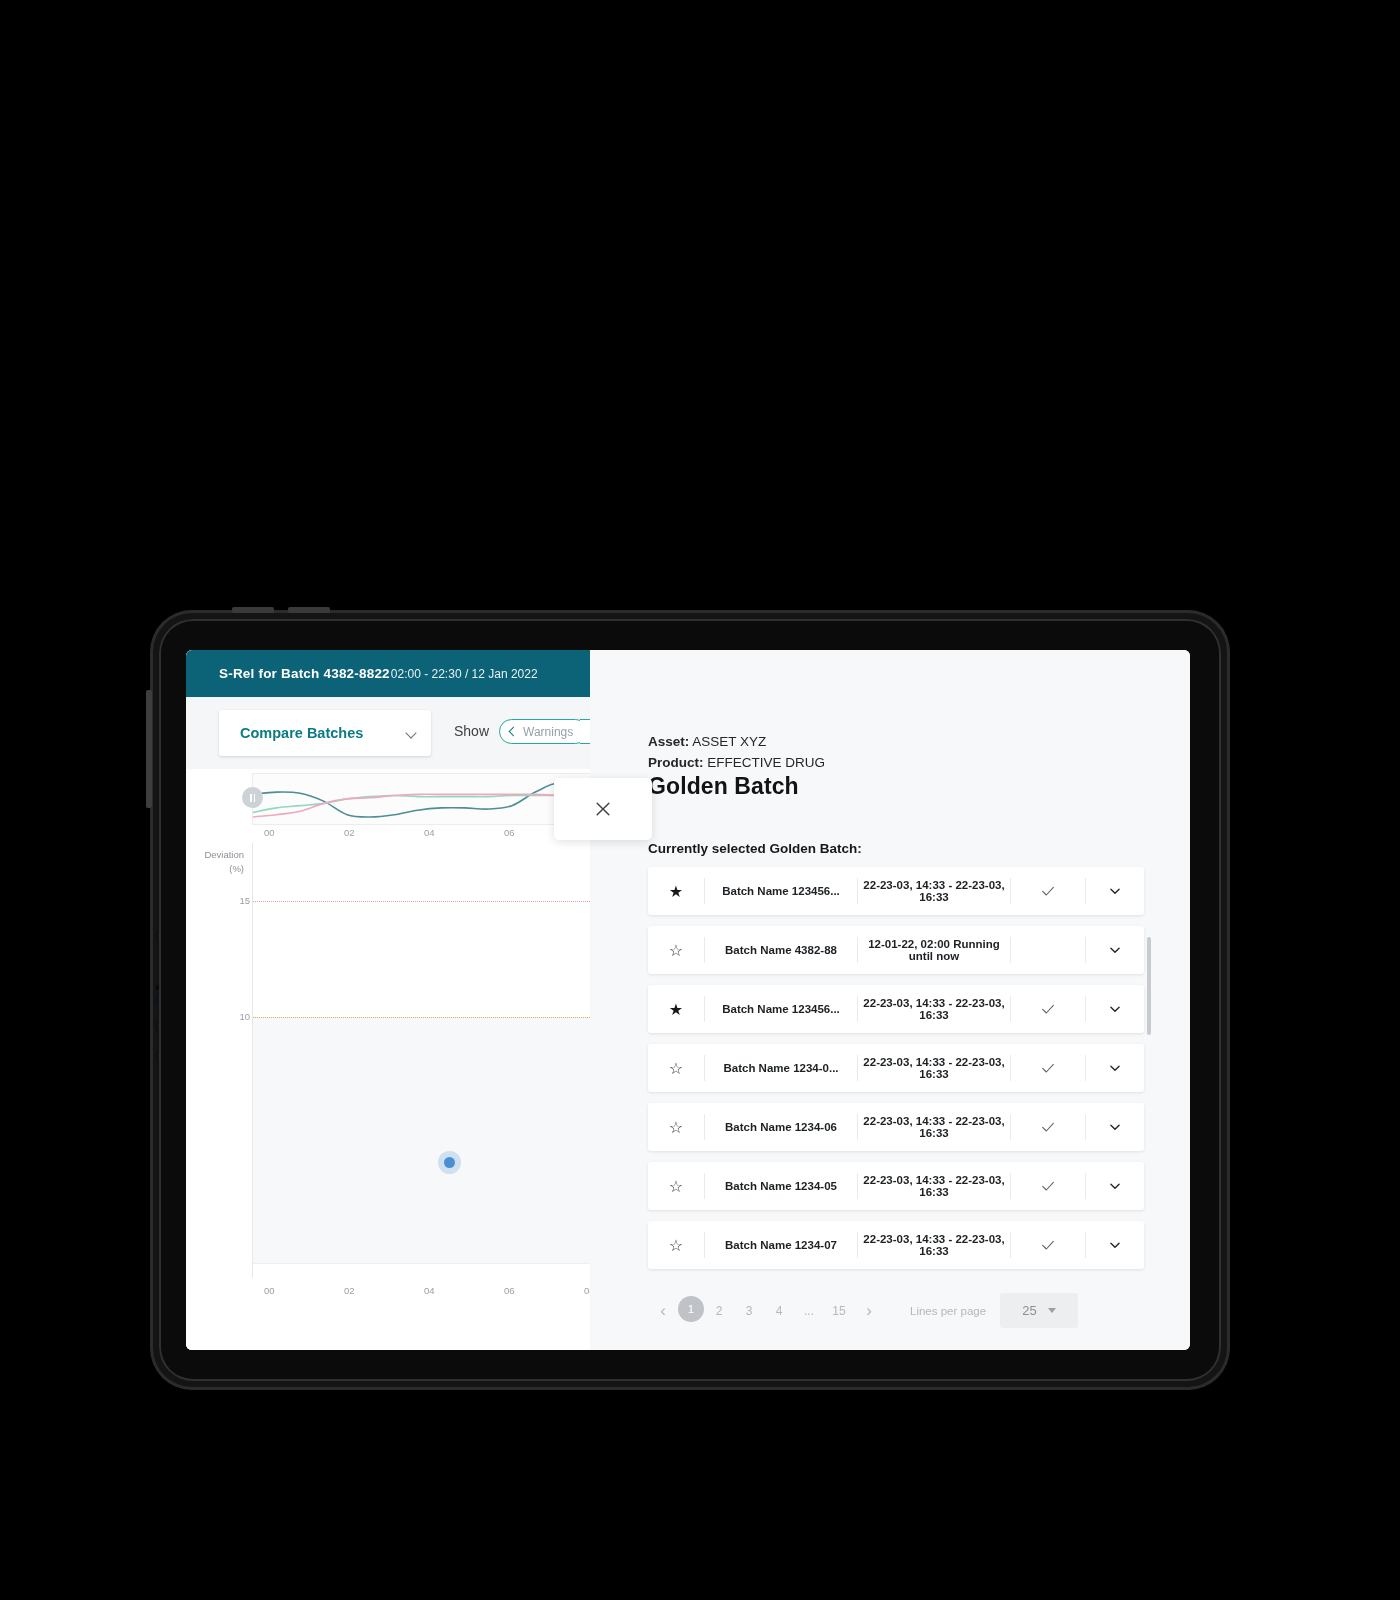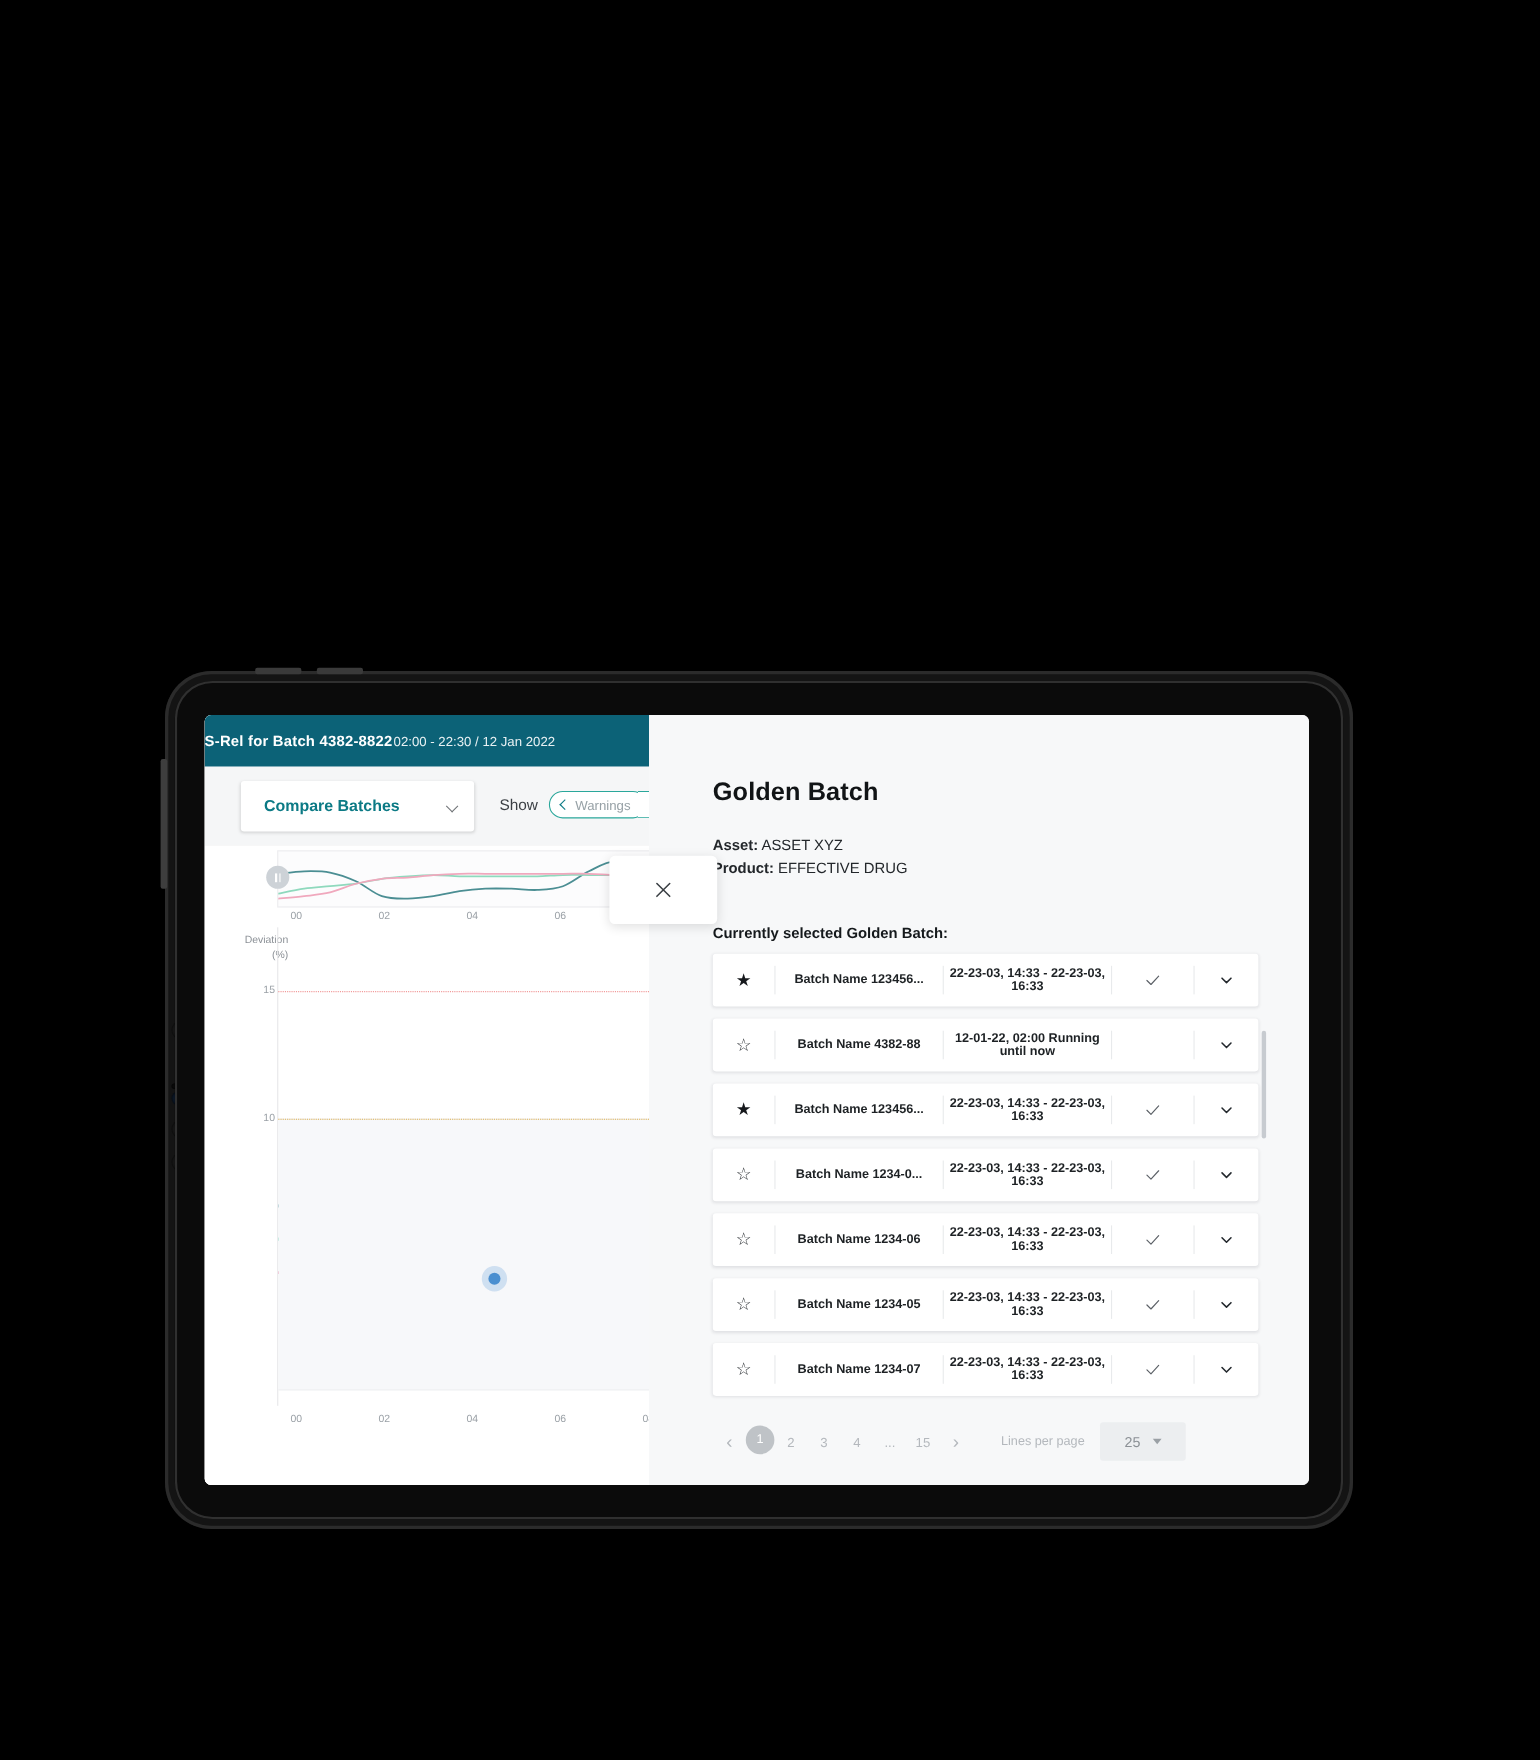--- a/index.html
+++ b/index.html
@@ -66,20 +66,21 @@
     width: 404px; height: 100%;
     background: #ffffff;
     position: relative;
     flex: 0 0 404px;
   }
   #app-header {
     height: 47px;
     background: #0c6277;
     color: #fff;
     display: flex; align-items: center;
+    padding-left: 33px;
     white-space: nowrap;
   }
   #app-header .h-title { font-size: 13.5px; font-weight: bold; letter-spacing: .2px; }
   #app-header .h-sub   { font-size: 12px; margin-left: 1px; color: #e8f1f3; }
 
   #toolbar {
     height: 72px;
     background: #f5f6f7;
     position: relative;
     display: flex; align-items: center;
@@ -153,21 +154,21 @@
   #brush-handle i { display:block; width:1.6px; height:8px; background:#fff; }
 
   #mini-axis {
     position: absolute; left: 66px; top: 58px; width: 400px; height: 16px;
   }
   #mini-axis span, #main-axis span {
     position: absolute; font-size: 9.5px; color: #9aa0a6;
   }
 
   #y-axis-title {
-    position: absolute; left: 18px; top: 79px;
+    position: absolute; left: 0; top: 79px;
     width: 58px; text-align: right;
     font-size: 9.5px; color: #8b9096; line-height: 14px;
   }
   #y-ticks { position: absolute; left: 6px; top: 0; width: 58px; height: 100%; }
   #y-ticks span { position: absolute; right: 0; font-size: 9.5px; color: #9aa0a6; }
 
   #plot {
     position: absolute; left: 66px; top: 74px;
     width: 400px; height: 435px;
     border-left: 1px solid #e6e7e9;
@@ -367,32 +368,32 @@
 
       <div id="close-card">
         <svg viewBox="0 0 24 24" fill="none" stroke="#3a3f44" stroke-width="1.7" stroke-linecap="round">
           <path d="M5 5 L19 19 M19 5 L5 19"></path>
         </svg>
       </div>
     </div>
 
     <div id="right-pane">
 
-      <div id="gb-title">Golden Batch</div>
-
       <div id="meta-block">
         <div class="meta-line">
           <b>Asset:</b>
           <span>ASSET XYZ</span>
         </div>
         <div class="meta-line">
           <b>Product:</b>
           <span>EFFECTIVE DRUG</span>
         </div>
       </div>
+
+      <div id="gb-title">Golden Batch</div>
 
       <div id="selected-label">Currently selected Golden Batch:</div>
 
       <div id="selected-row-host">
           <div class="batch-row">
       <div class="cell-star">★</div>
       <div class="vsep"></div>
       <div class="cell-name">Batch Name 123456...</div>
       <div class="vsep"></div>
       <div class="cell-date">22-23-03, 14:33 - 22-23-03, 16:33</div>

